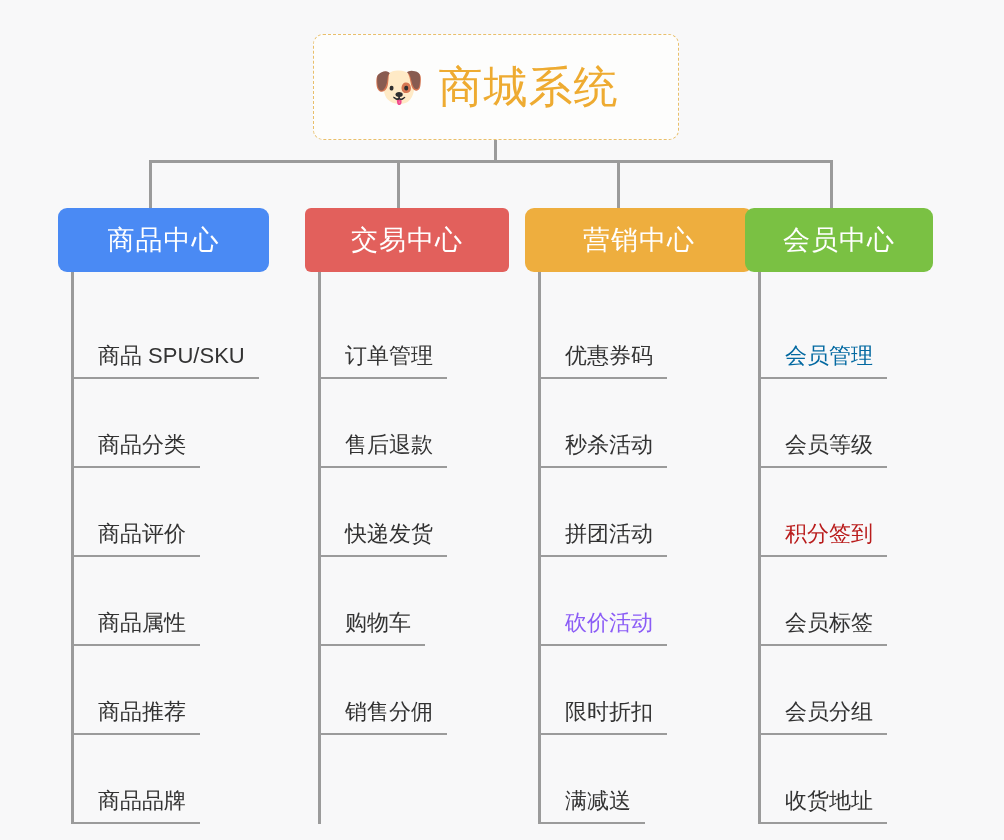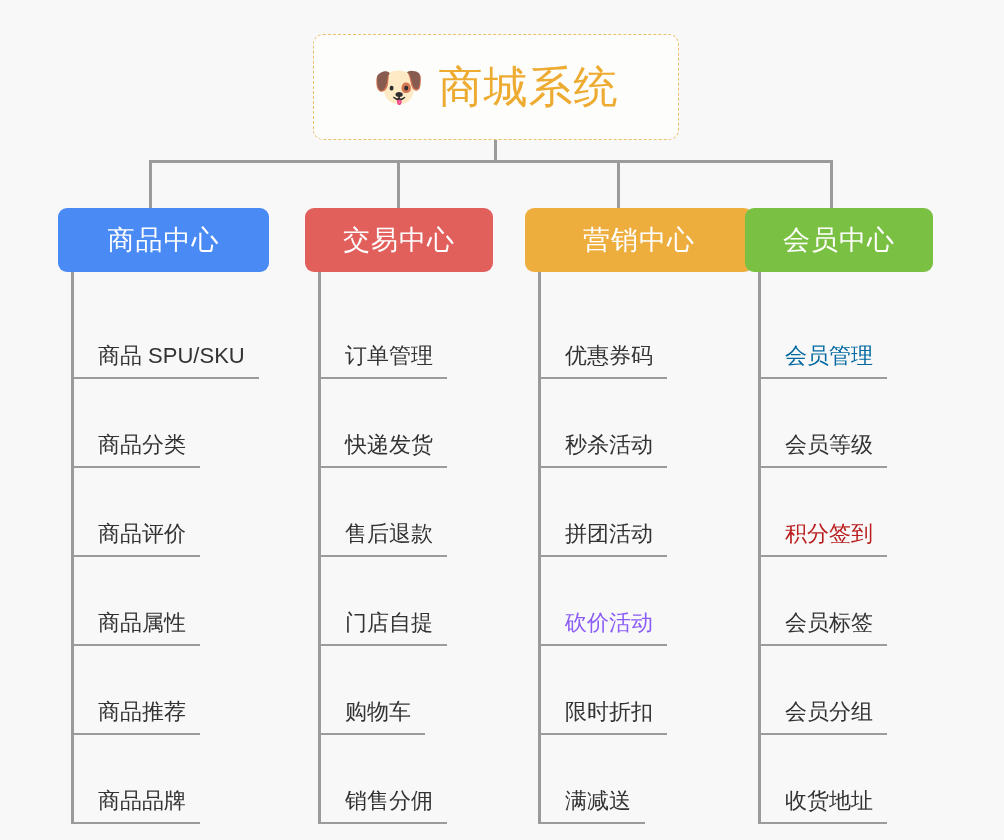--- a/index.html
+++ b/index.html
@@ -126,21 +126,21 @@
     color: #333333;
     line-height: 1.1;
     white-space: nowrap;
     display: block;
   }
 
   
   .branch-0 { left: 58px;  width: 260px; }
   .branch-0 .branch-header { width: 211px; }
   .branch-1 { left: 305px; width: 230px; }
-  .branch-1 .branch-header { width: 188px; }
+  .branch-1 .branch-header { width: 204px; border-radius: 6px; }
   .branch-2 { left: 525px; width: 230px; }
   .branch-2 .branch-header { width: 228px; }
   .branch-3 { left: 745px; width: 230px; }
   .branch-3 .branch-header { width: 188px; }
 </style>
 </head>
 <body style="background: rgb(248, 248, 249);">
 
 <div id="mindmap">
 
@@ -201,31 +201,26 @@
     </div>
     <div class="branch-body">
       <div class="trunk" style="height: 552px; background: rgb(155, 155, 155);"></div>
       <div class="leaf">
           <span class="leaf-inner" style="border-bottom-color: rgb(155, 155, 155);">
             <span class="leaf-label" style="color: rgb(51, 51, 51);">订单管理</span>
           </span>
         </div>
       <div class="leaf">
           <span class="leaf-inner" style="border-bottom-color: rgb(155, 155, 155);">
+            <span class="leaf-label" style="color: rgb(51, 51, 51);">售后退款</span>
+          </span>
+        </div>
+      <div class="leaf">
+          <span class="leaf-inner" style="border-bottom-color: rgb(155, 155, 155);">
             <span class="leaf-label" style="color: rgb(51, 51, 51);">快递发货</span>
-          </span>
-        </div>
-      <div class="leaf">
-          <span class="leaf-inner" style="border-bottom-color: rgb(155, 155, 155);">
-            <span class="leaf-label" style="color: rgb(51, 51, 51);">售后退款</span>
-          </span>
-        </div>
-      <div class="leaf">
-          <span class="leaf-inner" style="border-bottom-color: rgb(155, 155, 155);">
-            <span class="leaf-label" style="color: rgb(51, 51, 51);">门店自提</span>
           </span>
         </div>
       <div class="leaf">
           <span class="leaf-inner" style="border-bottom-color: rgb(155, 155, 155);">
             <span class="leaf-label" style="color: rgb(51, 51, 51);">购物车</span>
           </span>
         </div>
       <div class="leaf">
           <span class="leaf-inner" style="border-bottom-color: rgb(155, 155, 155);">
             <span class="leaf-label" style="color: rgb(51, 51, 51);">销售分佣</span>

